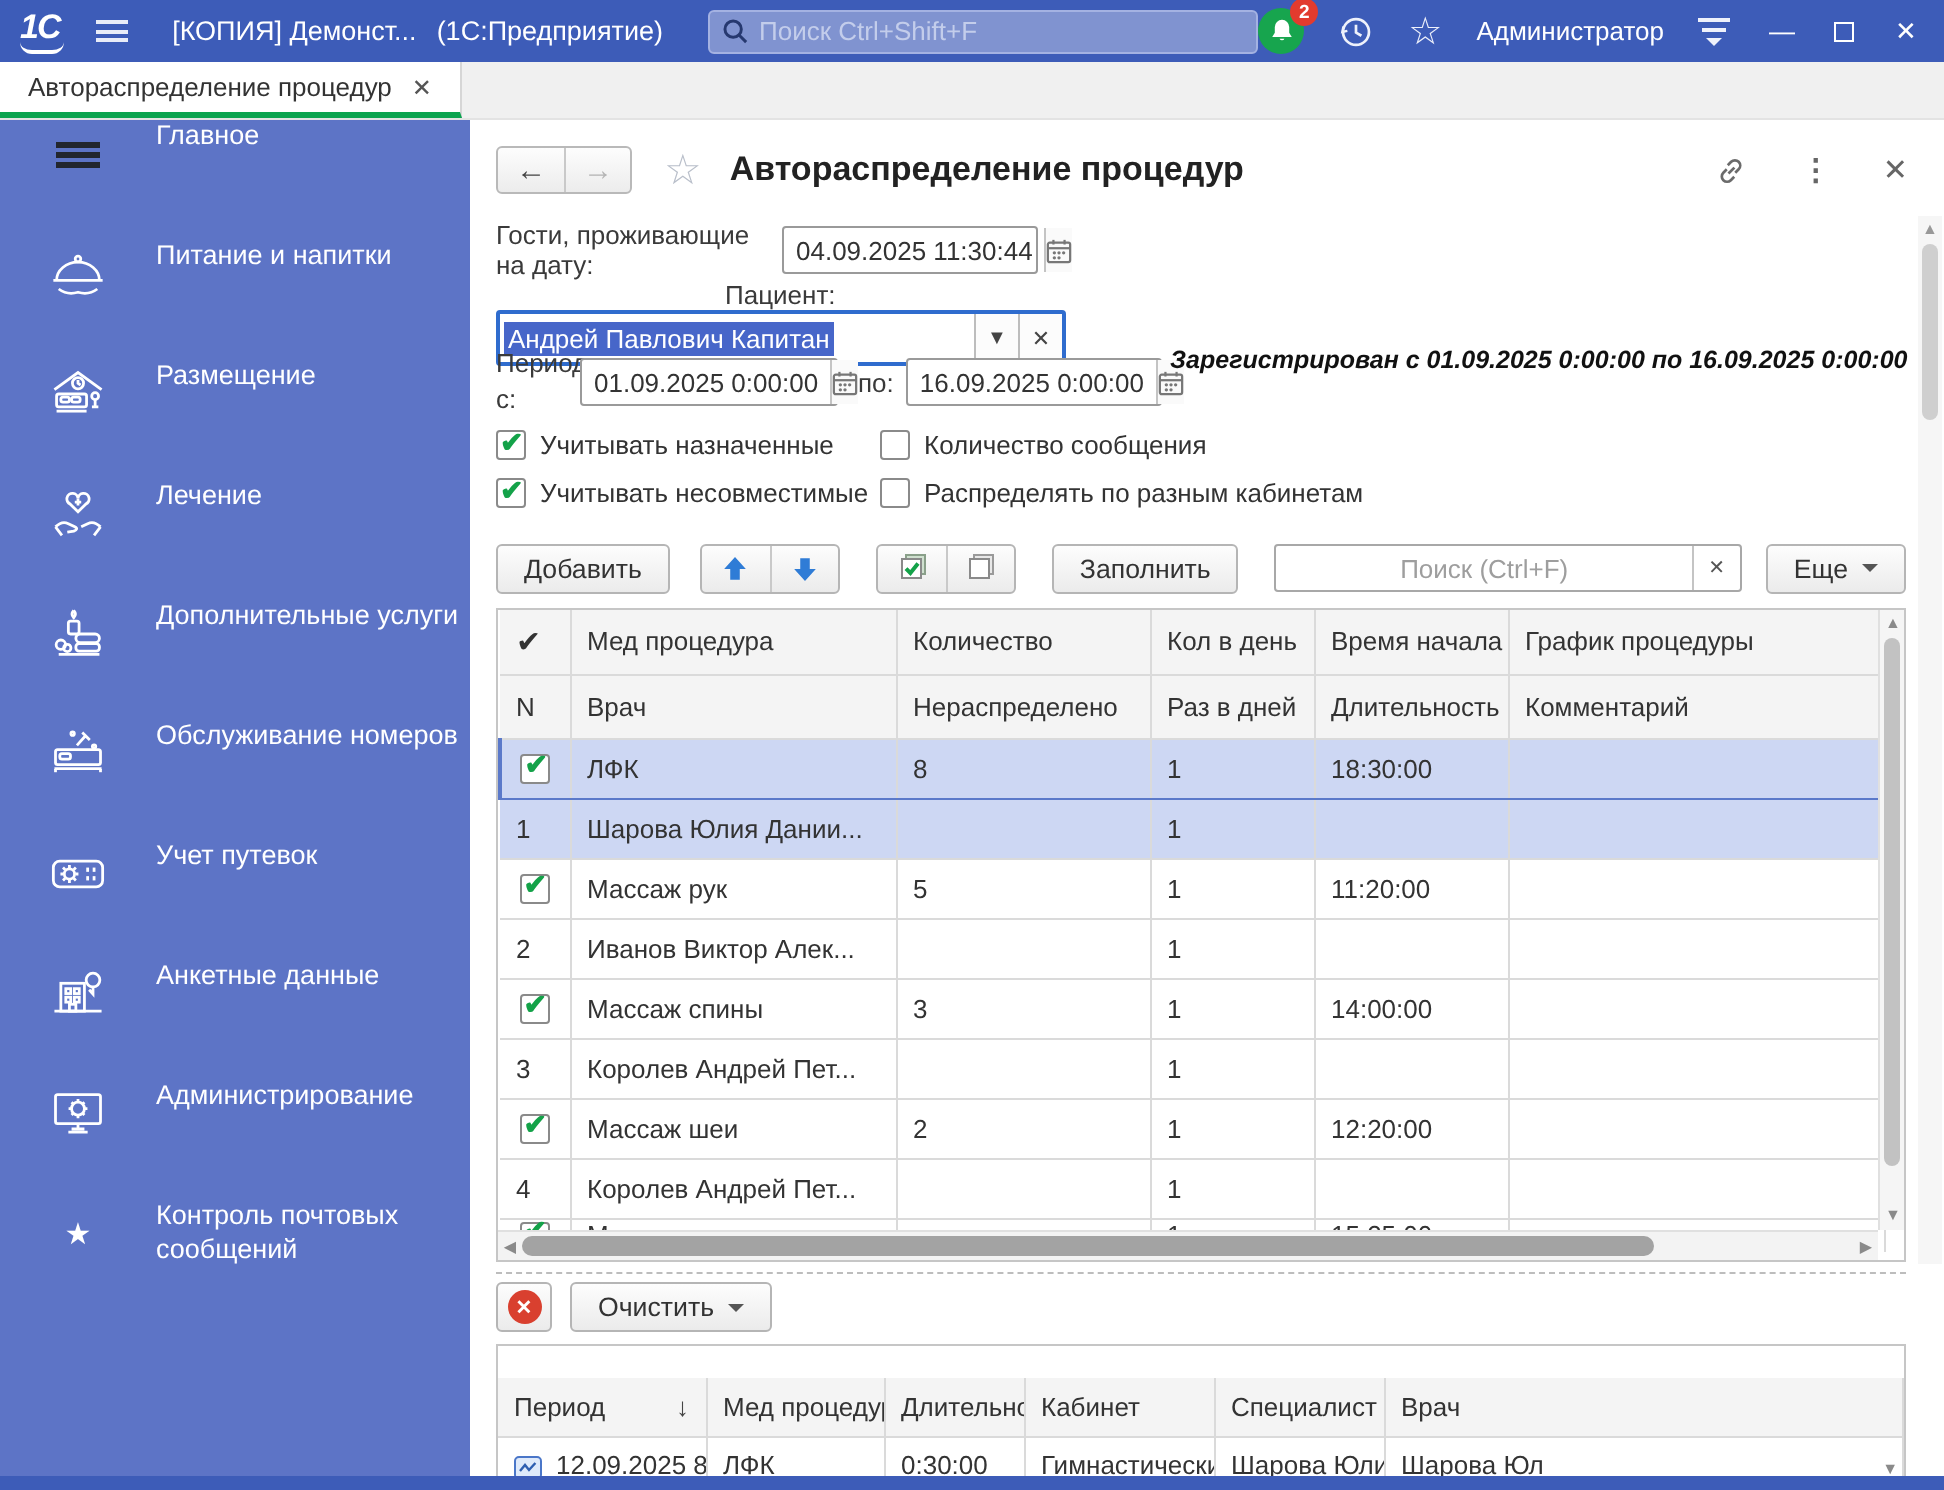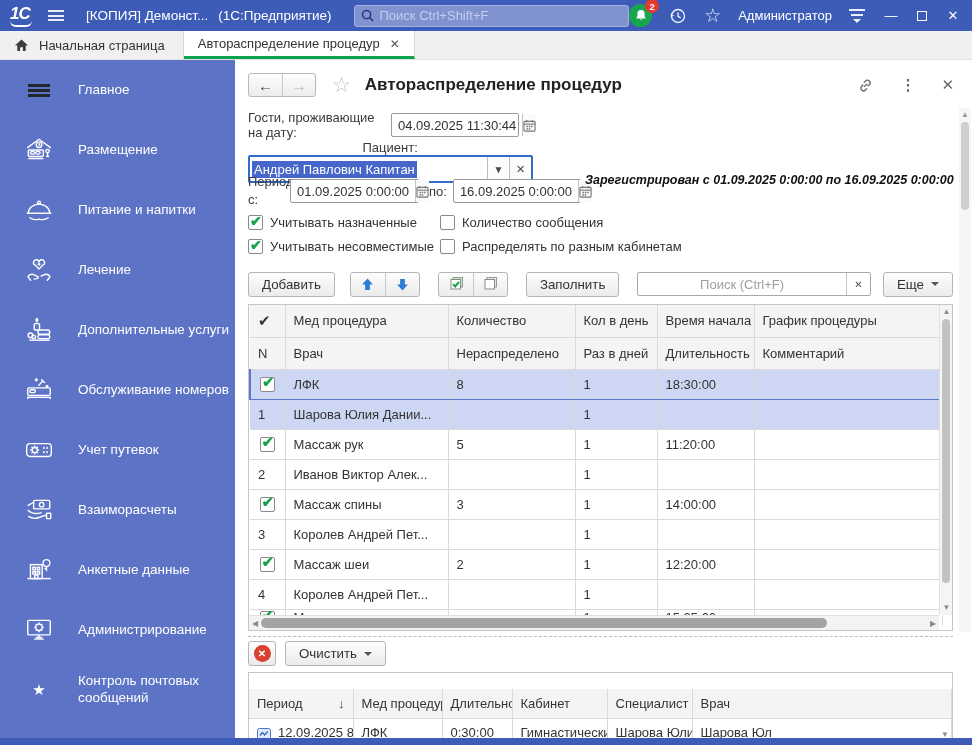--- a/index.html
+++ b/index.html
@@ -27,21 +27,21 @@
   .maxbox { width:10px; height:10px; border:1.5px solid #fff; cursor:pointer; }
 
   
   .tabbar { position:absolute; left:0; top:31px; width:100%; height:29px; background:#f0f0f0; display:flex; align-items:stretch; border-bottom:1px solid #e3e3e3; }
   .tab-home { display:flex; align-items:center; gap:10px; padding:0 18px 0 14px; cursor:pointer; border-right:1px solid #d6d6d6; }
   .tab { display:flex; align-items:center; gap:10px; padding:0 14px; background:#fff; border-right:1px solid #d6d6d6; border-bottom:3px solid #0ba34f; cursor:pointer; }
   .tab-close { color:#555; font-size:12px; cursor:pointer; }
 
   
   .sidebar { position:absolute; left:0; top:60px; bottom:7px; width:235px; background:#5d74c6; overflow:hidden; }
-  .side-item { display:flex; align-items:center; height:60px; padding-left:22px; cursor:pointer; color:#fff; }
+  .side-item { display:flex; height:60px; padding-left:22px; cursor:pointer; color:#fff; }
   .side-ico { width:34px; height:34px; display:flex; align-items:center; justify-content:center; flex:0 0 34px; }
   .side-label { margin-left:22px; font-size:13.5px; line-height:1.25; width:155px; }
   .burger-dark { width:22px; height:13px; border-top:3px solid #22262e; border-bottom:3px solid #22262e; position:relative; }
   .burger-dark::after { content:""; position:absolute; left:0; right:0; top:2px; height:3px; background:#22262e; }
   .side-star { color:#fff; font-size:15px; }
 
   
   .content { position:absolute; left:235px; top:60px; right:0; bottom:7px; background:#fff; }
   .c-header { position:absolute; left:13px; top:8px; right:18px; height:34px; display:flex; align-items:center; }
   .navgrp { display:flex; border:1px solid #b9b9b9; border-radius:3px; overflow:hidden; background:linear-gradient(#fdfdfd,#ececec); }
@@ -167,38 +167,43 @@
           <i style="width:12px;"></i>
           <span class="car"></span>
         </span>
       <span class="winbtn">—</span>
       <span class="maxbox"></span>
       <span class="winbtn">✕</span>
     </div>
   </div>
 
   <div class="tabbar">
-    <div class="tab-home">
-      <svg width="15" height="14" viewBox="0 0 16 15">
-          <path d="M1 8 L8 1.5 L15 8 H12.5 V14 H9.5 V10 H6.5 V14 H3.5 V8 Z" fill="#3c3c3c"></path>
-        </svg>
-      <span>Начальная страница</span>
-    </div>
     <div class="tab">
       <span>Автораспределение процедур</span>
       <span class="tab-close">✕</span>
     </div>
   </div>
 
   <div class="sidebar">
       <div class="side-item">
         <span class="side-ico">
           <span class="burger-dark"></span>
         </span>
         <span class="side-label">Главное</span>
+      </div>
+      <div class="side-item">
+        <span class="side-ico">
+          <svg width="30" height="30" viewBox="0 0 28 28" fill="none" stroke="#fff" stroke-width="1.3">
+            <circle cx="14" cy="7" r="1.3"></circle>
+            <path d="M4 17 a10 8.5 0 0 1 20 0"></path>
+            <line x1="2.5" y1="17" x2="25.5" y2="17"></line>
+            <path d="M5 21 q4 3 9 1.5 q5 1.5 9 -1.5"></path>
+          </svg>
+        </span>
+        <span class="side-label">Питание и напитки</span>
       </div>
       <div class="side-item">
         <span class="side-ico">
           <svg width="30" height="30" viewBox="0 0 28 28" fill="none" stroke="#fff" stroke-width="1.3">
             <path d="M3 12 L14 4 L25 12"></path>
             <circle cx="14" cy="9" r="2.6"></circle>
             <path d="M14 7.5 v1.5 l1.2 0.8"></path>
             <rect x="4" y="14" width="14" height="6" rx="1"></rect>
             <rect x="6" y="15.5" width="4" height="2.3" rx="1"></rect>
             <rect x="11" y="15.5" width="4" height="2.3" rx="1"></rect>
@@ -206,31 +211,20 @@
             <circle cx="22" cy="15" r="1.6"></circle>
             <line x1="22" y1="16.6" x2="22" y2="20"></line>
             <line x1="20.5" y1="20" x2="23.5" y2="20"></line>
           </svg>
         </span>
         <span class="side-label">Размещение</span>
       </div>
       <div class="side-item">
         <span class="side-ico">
           <svg width="30" height="30" viewBox="0 0 28 28" fill="none" stroke="#fff" stroke-width="1.3">
-            <circle cx="14" cy="7" r="1.3"></circle>
-            <path d="M4 17 a10 8.5 0 0 1 20 0"></path>
-            <line x1="2.5" y1="17" x2="25.5" y2="17"></line>
-            <path d="M5 21 q4 3 9 1.5 q5 1.5 9 -1.5"></path>
-          </svg>
-        </span>
-        <span class="side-label">Питание и напитки</span>
-      </div>
-      <div class="side-item">
-        <span class="side-ico">
-          <svg width="30" height="30" viewBox="0 0 28 28" fill="none" stroke="#fff" stroke-width="1.3">
             <path d="M14 13 l-3.6 -3.6 a2.6 2.6 0 1 1 3.6 -2.6 a2.6 2.6 0 1 1 3.6 2.6 z"></path>
             <path d="M14 7 v3 M12.5 8.5 h3"></path>
             <path d="M3.5 20 q3 -3 6 -1.5 l3 1.5 q2 1 -0.5 2 l-3 0.5"></path>
             <path d="M24.5 20 q-3 -3 -6 -1.5 l-3 1.5"></path>
             <path d="M3.5 20 l3 4 M24.5 20 l-3 4"></path>
           </svg>
         </span>
         <span class="side-label">Лечение</span>
       </div>
       <div class="side-item">
@@ -268,32 +262,20 @@
             <rect x="2.5" y="8" width="23" height="12" rx="3"></rect>
             <circle cx="10" cy="14" r="2.4"></circle>
             <path d="M10 9.8 v1.4 M10 16.8 v1.4 M5.8 14 h1.4 M12.8 14 h1.4 M7 11 l1 1 M13 17 l-1 -1 M13 11 l-1 1 M7 17 l1 -1"></path>
             <line x1="18.5" y1="11" x2="18.5" y2="13"></line>
             <line x1="21.5" y1="11" x2="21.5" y2="13"></line>
             <line x1="18.5" y1="15" x2="18.5" y2="17"></line>
             <line x1="21.5" y1="15" x2="21.5" y2="17"></line>
           </svg>
         </span>
         <span class="side-label">Учет путевок</span>
-      </div>
-      <div class="side-item">
-        <span class="side-ico">
-          <svg width="30" height="30" viewBox="0 0 28 28" fill="none" stroke="#fff" stroke-width="1.3">
-            <rect x="9" y="5" width="15" height="8" rx="1"></rect>
-            <circle cx="16.5" cy="9" r="2.1"></circle>
-            <path d="M3.5 10 l5 -3 M3.5 14 q5 5 13 2.5"></path>
-            <path d="M4 20 q5 3 10 1 l7 -2.5"></path>
-            <rect x="21" y="17" width="4" height="5" rx="0.5"></rect>
-          </svg>
-        </span>
-        <span class="side-label">Взаиморасчеты</span>
       </div>
       <div class="side-item">
         <span class="side-ico">
           <svg width="30" height="30" viewBox="0 0 28 28" fill="none" stroke="#fff" stroke-width="1.3">
             <rect x="6" y="9" width="11" height="13"></rect>
             <rect x="8.3" y="11.5" width="2.3" height="2.3"></rect>
             <rect x="12.3" y="11.5" width="2.3" height="2.3"></rect>
             <rect x="8.3" y="15.5" width="2.3" height="2.3"></rect>
             <rect x="12.3" y="15.5" width="2.3" height="2.3"></rect>
             <rect x="10" y="18.8" width="3" height="3.2"></rect>

